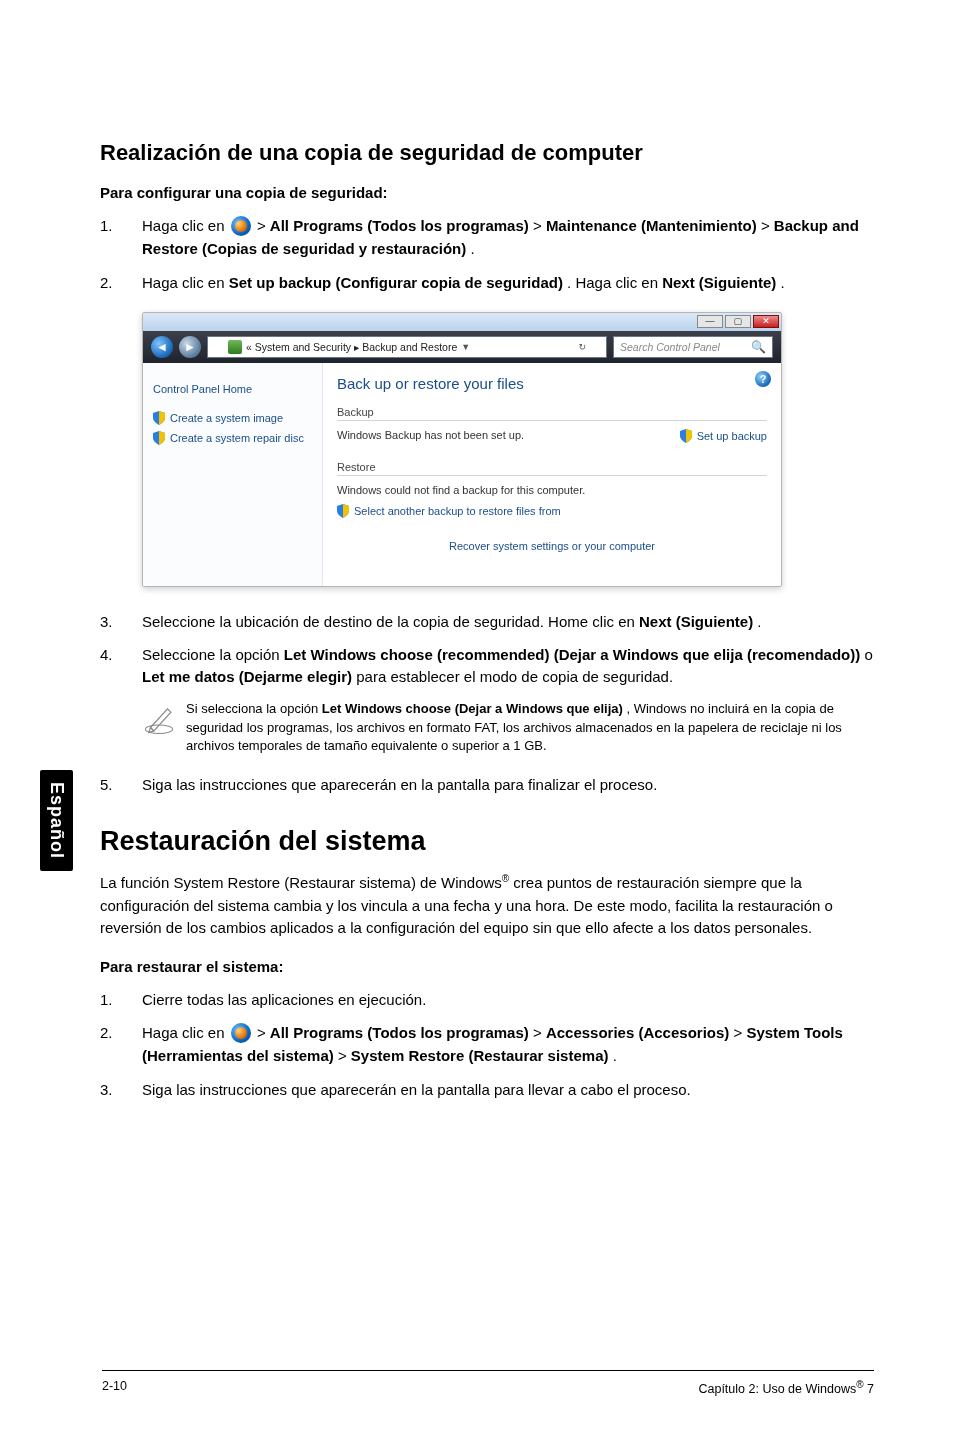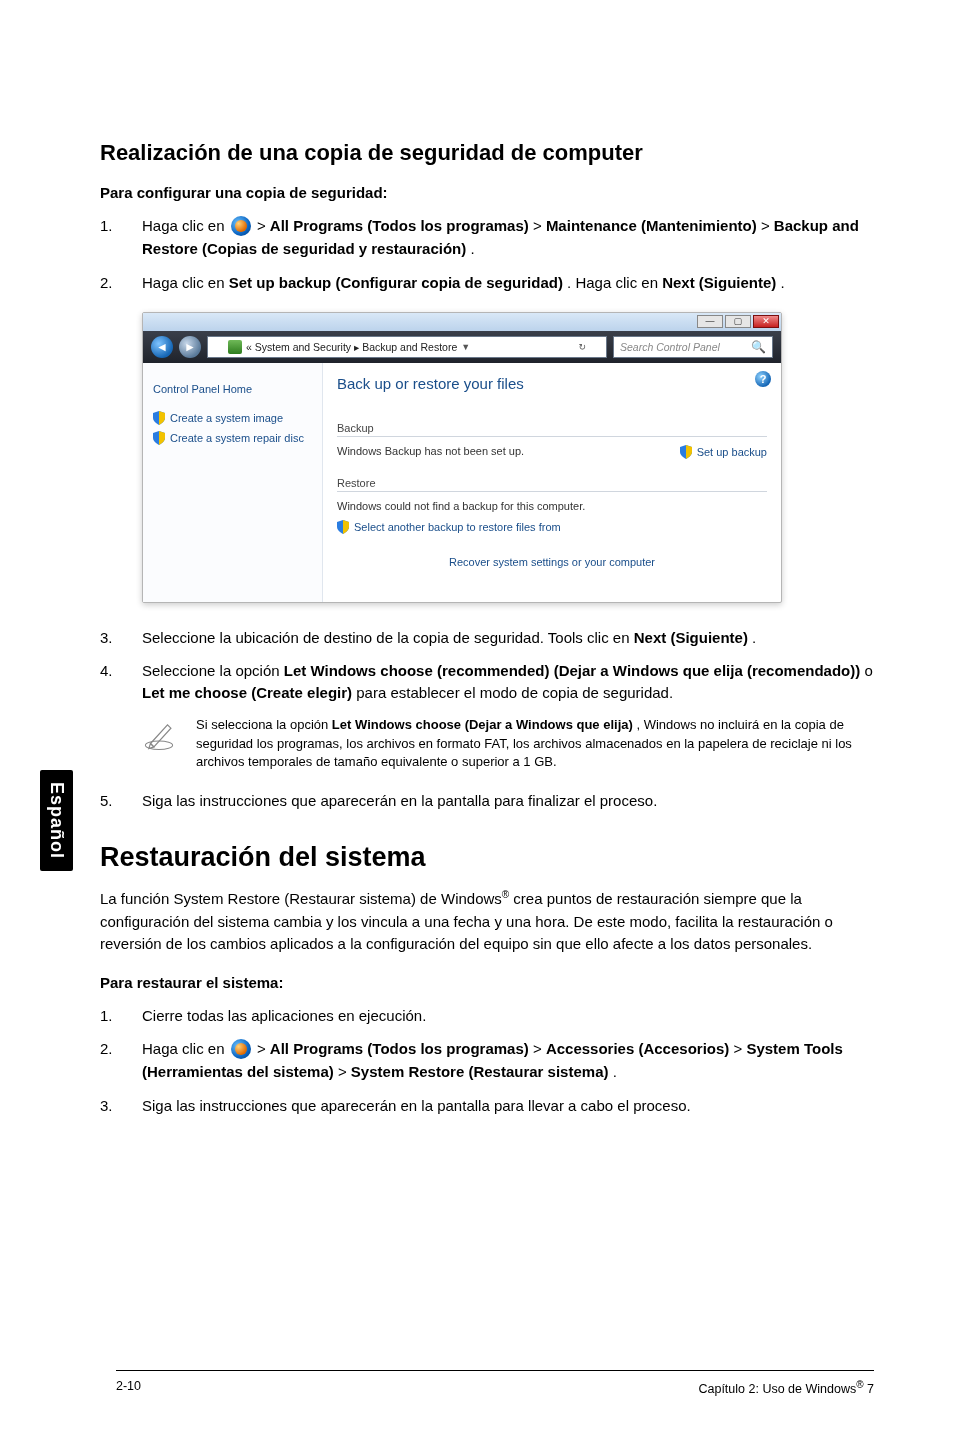--- a/index.html
+++ b/index.html
@@ -139,30 +139,30 @@
   .shield{
     width:12px;height:14px;display:inline-block;position:relative;
   }
   .shield svg{width:12px;height:14px;display:block;}
   .ss-right{ flex:1; padding:12px 14px; position:relative;}
   .help-dot{
     position:absolute; top:8px; right:10px; width:16px;height:16px;border-radius:50%;
     background:radial-gradient(circle at 35% 35%, #8fd2ff,#1566b5 70%);
     color:#fff; text-align:center; line-height:16px; font-size:11px; font-weight:bold;
   }
-  .ss-h{ color:#1a4e8a; font-size:15px; margin-bottom:30px; }
+  .ss-h{ color:#1a4e8a; font-size:15px; margin-bottom:14px; }
   .group-label{ color:#444; font-size:11px; margin:4px 0 2px; }
   .group-line{ border-top:1px solid #d0d6de; padding:8px 0 14px; display:flex; justify-content:space-between; align-items:flex-start;}
   .status-txt{ color:#333; font-size:11px; }
   .link-blue{ color:#1a4e8a; font-size:11px;text-align:center; }
   .link-with-shield{ display:flex; align-items:center; gap:5px;}
   .group-stack > div { margin-bottom:8px; }
   .note-row{
     display:flex;
-    gap:20px;
+    gap:10px;
     margin: 6px 0 18px 42px;
     align-items:flex-start;
   }
   .pencil{
     width:34px; flex-shrink:0; padding-top:2px; color:#666;
   }
   .note-text{
     font-size:13px;
     line-height:1.45;
     flex:1;
@@ -173,21 +173,21 @@
     margin:30px 0 14px;
   }
   p.para{
     font-size:15px;
     line-height:1.5;
     margin-bottom:18px;
   }
   .sup{ font-size:10px; vertical-align:super; }
   .footer{
     position:absolute;
-    left:116px; right:80px; top:1370px;
+    left:102px; right:80px; top:1370px;
     border-top:1px solid #000;
     display:flex;
     justify-content:space-between;
     padding-top:8px;
     font-size:12.5px;
     color:#000;
   }
 </style>
 </head>
 <body>
@@ -305,32 +305,32 @@
           </div>
         </div>
       </div>
     </div>
   </div>
 
   <ol>
     <li class="step">
       <span class="num">3.</span>
       <span class="body">
-        <span>Seleccione la ubicación de destino de la copia de seguridad. Tools clic en </span>
+        <span>Seleccione la ubicación de destino de la copia de seguridad. Home clic en </span>
         <b>Next (Siguiente)</b>
         <span>.</span>
       </span>
     </li>
     <li class="step">
       <span class="num">4.</span>
       <span class="body">
         <span>Seleccione la opción </span>
         <b>Let Windows choose (recommended) (Dejar a Windows que elija (recomendado))</b>
         <span> o </span>
-        <b>Let me choose (Create elegir)</b>
+        <b>Let me datos (Dejarme elegir)</b>
         <span> para establecer el modo de copia de seguridad.</span>
       </span>
     </li>
   </ol>
 
   <div class="note-row">
     <div class="pencil">
       <svg viewBox="0 0 40 40" width="34" height="34">
         <ellipse cx="20" cy="32" rx="16" ry="5" fill="none" stroke="#888" stroke-width="1.2"></ellipse>
         <path d="M10 30 L30 8 L34 12 L14 34 Z" fill="none" stroke="#888" stroke-width="1.4"></path>

